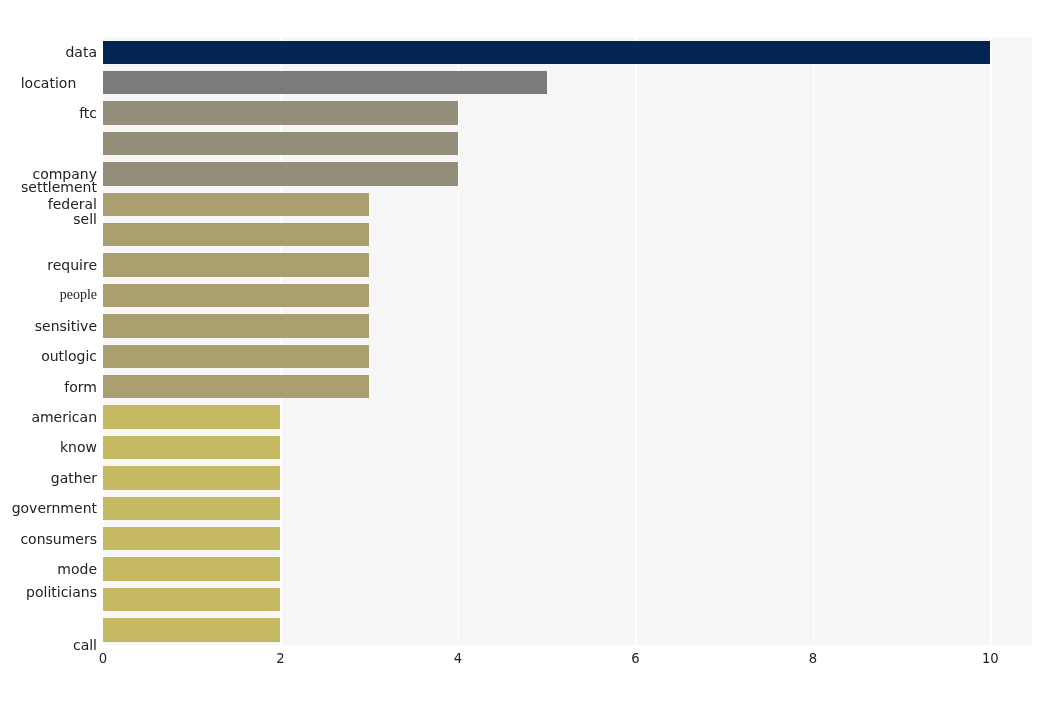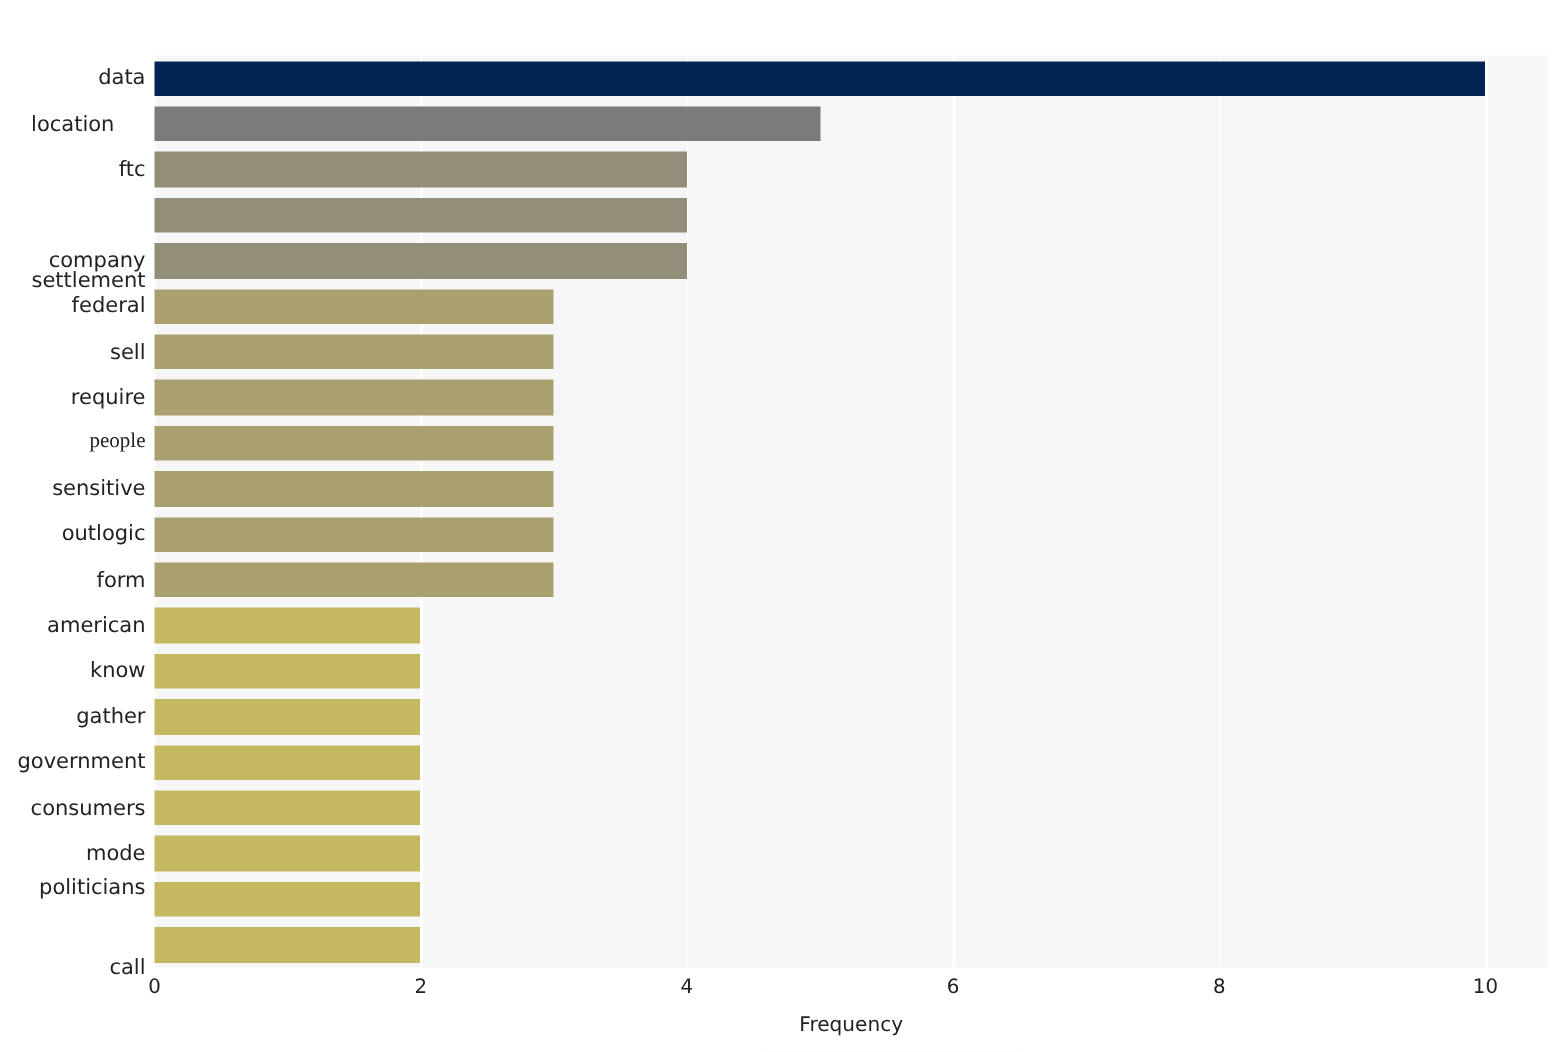--- a/index.html
+++ b/index.html
@@ -189,39 +189,38 @@
     </div>
 
   <div id="y-axis">
 
   <div class="ytick" style="top: 7.2px;">data</div>
       <div class="ytick" style="top: 37.6px; text-align: center;">location</div>
       <div class="ytick" style="top: 68px;">ftc</div>
       <div class="ytick" style="top: 98.4px; margin-top: 44px;">settlement</div>
       <div class="ytick" style="top: 128.8px; margin-left: 20px;">company</div>
       <div class="ytick" style="top: 159.2px;">federal</div>
-      <div class="ytick" style="top: 190px;">sell</div>
+      <div class="ytick" style="top: 174px;">sell</div>
       <div class="ytick" style="top: 220px;">require</div>
       <div class="ytick" style="top: 250.4px; font-family: Liberation Serif, serif;">people</div>
       <div class="ytick" style="top: 280.8px;">sensitive</div>
       <div class="ytick" style="top: 311.2px;">outlogic</div>
       <div class="ytick" style="top: 341.6px;">form</div>
       <div class="ytick" style="top: 372px;">american</div>
       <div class="ytick" style="top: 402.4px;">know</div>
       <div class="ytick" style="top: 432.8px; padding-left: 36px;">gather</div>
       <div class="ytick" style="top: 463.2px;">government</div>
       <div class="ytick" style="top: 493.6px;">consumers</div>
       <div class="ytick" style="top: 524px;">mode</div>
       <div class="ytick" style="top: 547px;">politicians</div>
       <div class="ytick" style="top: 600px;">call</div>
     </div>
 
   <div id="x-axis">
 
-    <div id="x-axis-label">Frequency</div>
   <div class="xtick" style="left: 103px;">0</div>
       <div class="xtick" style="left: 280.459px;">2</div>
       <div class="xtick" style="left: 457.919px;">4</div>
       <div class="xtick" style="left: 635.378px;">6</div>
       <div class="xtick" style="left: 812.838px;">8</div>
       <div class="xtick" style="left: 990.297px;">10</div>
     </div>
 
 </div>
 

